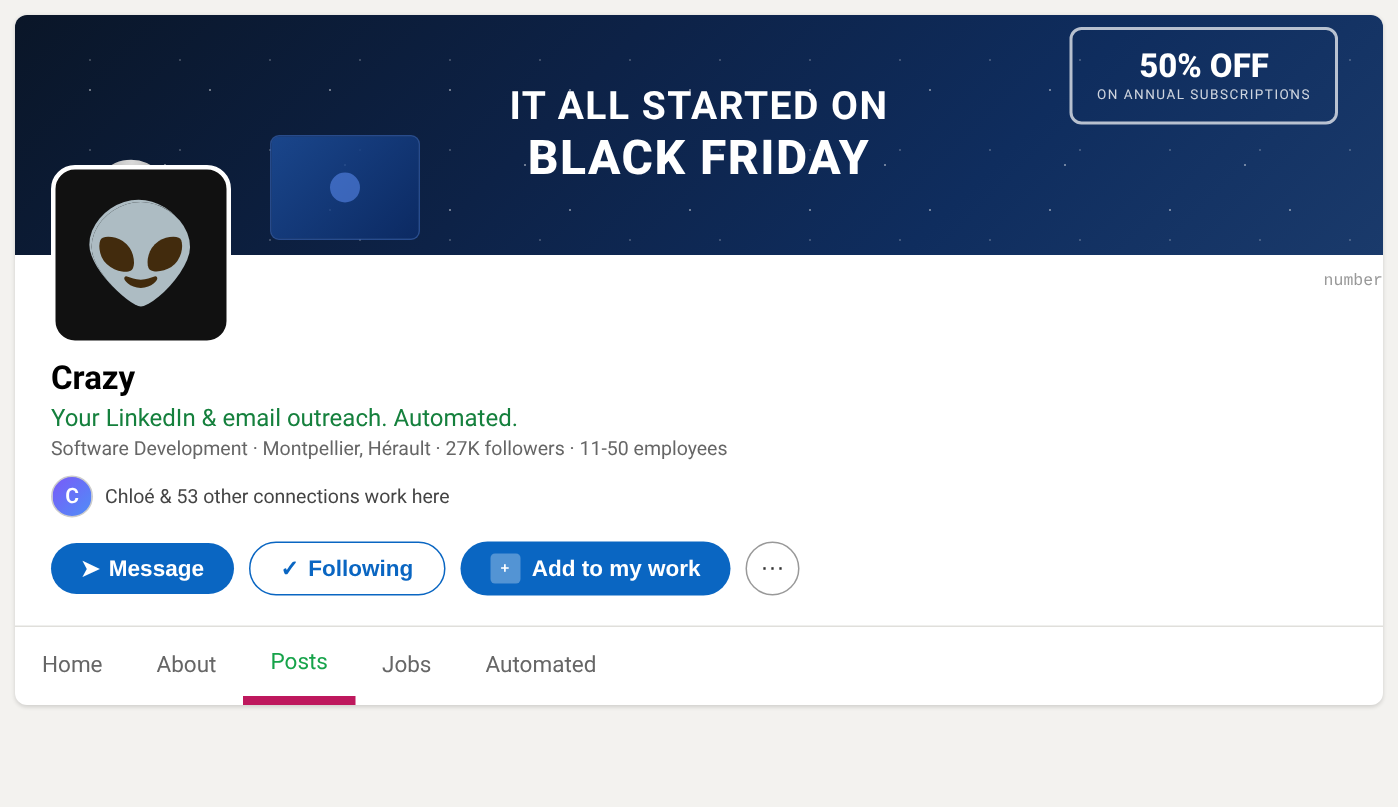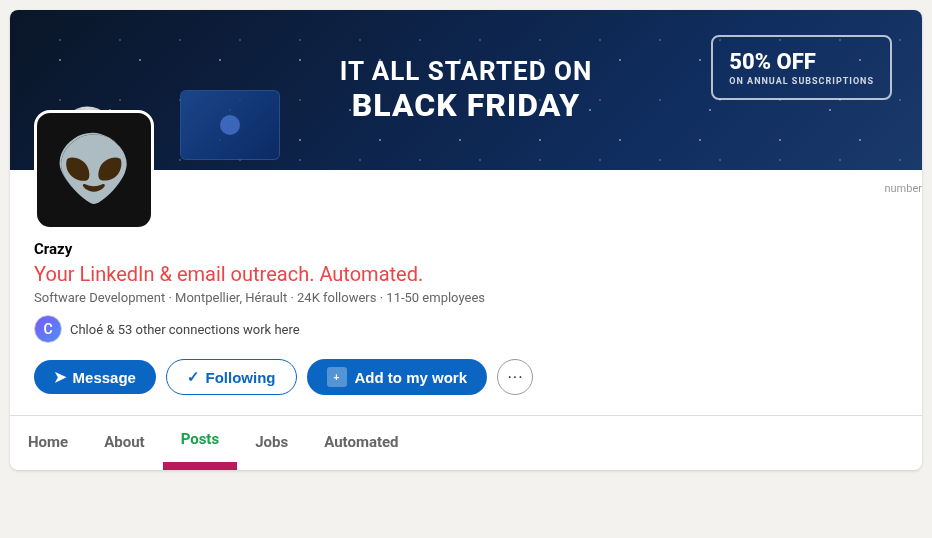--- a/index.html
+++ b/index.html
@@ -61,35 +61,36 @@
     }
     .banner-title-line2 {
       color: #fff;
       font-size: 32px;
       font-weight: 800;
       letter-spacing: 1px;
     }
     .banner-offer {
       position: absolute;
       right: 30px;
-      top: 25px;
+      top: 8px;
       border: 2px solid rgba(255,255,255,0.7);
       border-radius: 8px;
       padding: 12px 16px;
+      text-align: center;
       z-index: 2;
     }
     .banner-offer-pct {
       color: #fff;
       font-size: 22px;
       font-weight: 800;
     }
     .banner-offer-sub {
       color: rgba(255,255,255,0.8);
       font-size: 9px;
-      font-weight: 700;
+      font-weight: 400;
       letter-spacing: 1px;
       margin-top: 2px;
     }
     .banner-device {
       position: absolute;
       left: 170px;
       bottom: 10px;
       width: 100px;
       height: 70px;
       background: rgba(20,60,120,0.5);
@@ -136,33 +137,34 @@
     .alien-icon {
       font-size: 64px;
       line-height: 1;
     }
     .number-label {
       position: absolute;
       right: 0;
       top: 12px;
       color: #999;
       font-size: 11px;
+      font-family: Liberation Mono, monospace;
     }
     .profile-info {
       padding-top: 70px;
     }
     .company-name {
-      font-size: 15px;
+      font-size: 22px;
       font-weight: 700;
       color: #000;
       margin-bottom: 4px;
     }
     .company-tagline {
-      font-size: 20px;
-      color: #ef4444;
+      font-size: 16px;
+      color: #15803d;
       margin-bottom: 4px;
     }
     .company-meta {
       font-size: 13px;
       color: #666;
       margin-bottom: 10px;
     }
     .connections-row {
       display: flex;
       align-items: center;
@@ -263,28 +265,28 @@
       display: flex;
       align-items: center;
       gap: 0;
     }
     .nav-tab {
       padding: 14px 18px;
       font-size: 15px;
       color: #666;
       cursor: pointer;
       border-bottom: 2px solid transparent;
-      font-weight: 700;
+      font-weight: 400;
       white-space: nowrap;
       text-decoration: none;
     }
     .nav-tab.active {
       color: #16a34a;
-      font-weight: 700;
-      border-bottom: 8px solid #be185d;
+      font-weight: 400;
+      border-bottom: 6px solid #be185d;
     }
   </style>
 </head>
 <body>
 
 <div class="card">
 
   <div class="banner">
     <div class="banner-stars"></div>
     <div class="astronaut">🧑‍🚀</div>
@@ -307,21 +309,21 @@
     <div class="logo-wrapper">
       <div class="logo-box">
         <span class="alien-icon">👽</span>
       </div>
     </div>
     <span class="number-label">number</span>
 
     <div class="profile-info">
       <div class="company-name">Crazy</div>
       <div class="company-tagline">Your LinkedIn &amp; email outreach. Automated.</div>
-      <div class="company-meta">Software Development · Montpellier, Hérault · 24K followers · 11-50 employees</div>
+      <div class="company-meta">Software Development · Montpellier, Hérault · 27K followers · 11-50 employees</div>
 
       <div class="connections-row">
         <div class="avatar-small">C</div>
         <span class="connections-text">Chloé &amp; 53 other connections work here</span>
       </div>
 
       <div class="actions-row">
         <button class="btn-message">
           <span>➤</span>
           <span>Message</span>

